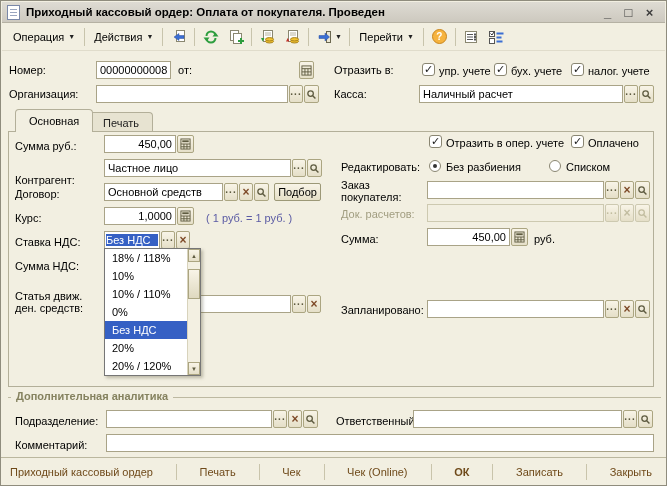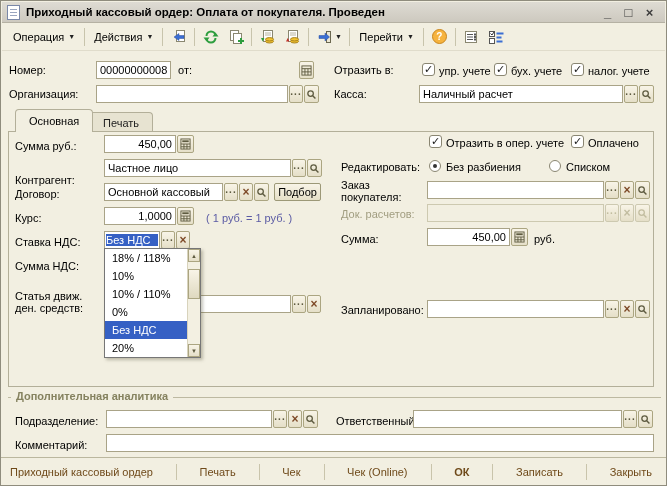--- a/index.html
+++ b/index.html
@@ -276,21 +276,21 @@
       <span class="ell">...</span>
     </div>
   <div class="sbtn" style="left:306px; top:158px; width:15px;">
     <svg width="11" height="11" viewBox="0 0 12 12">
       <circle cx="5" cy="5" r="3" fill="none" stroke="#5E5B40" stroke-width="1.4"></circle>
       <line x1="7.3" y1="7.3" x2="10.3" y2="10.3" stroke="#5E5B40" stroke-width="1.6"></line>
     </svg>
   </div>
 
   <div class="lbl" style="left:14px; top:186px;">Договор:</div>
-  <div class="field" style="left:103px; top:182px; width:119px;">Основной кассовый</div>
+  <div class="field" style="left:103px; top:182px; width:119px;">Основной средств</div>
   <div class="sbtn" style="left:223px; top:182px;">
       <span class="ell">...</span>
     </div>
   <div class="sbtn" style="left:238px; top:182px;">
       <span class="clr">×</span>
     </div>
   <div class="sbtn" style="left:253px; top:182px; width:15px;">
     <svg width="11" height="11" viewBox="0 0 12 12">
       <circle cx="5" cy="5" r="3" fill="none" stroke="#5E5B40" stroke-width="1.4"></circle>
       <line x1="7.3" y1="7.3" x2="10.3" y2="10.3" stroke="#5E5B40" stroke-width="1.6"></line>
@@ -335,20 +335,21 @@
       <span class="clr">×</span>
     </div>
 
   <div class="dd">
     <div class="dd-item">18% / 118%</div>
     <div class="dd-item">10%</div>
     <div class="dd-item">10% / 110%</div>
     <div class="dd-item">0%</div>
     <div class="dd-item sel">Без НДС</div>
     <div class="dd-item">20%</div>
+    <div class="dd-item">20% / 120%</div>
     <div class="dd-scroll">
       <div class="dd-arrow" style="top:0;">
           <span>▲</span>
         </div>
       <div class="dd-thumb"></div>
       <div class="dd-arrow" style="bottom:0;">
           <span>▼</span>
         </div>
     </div>
   </div>

